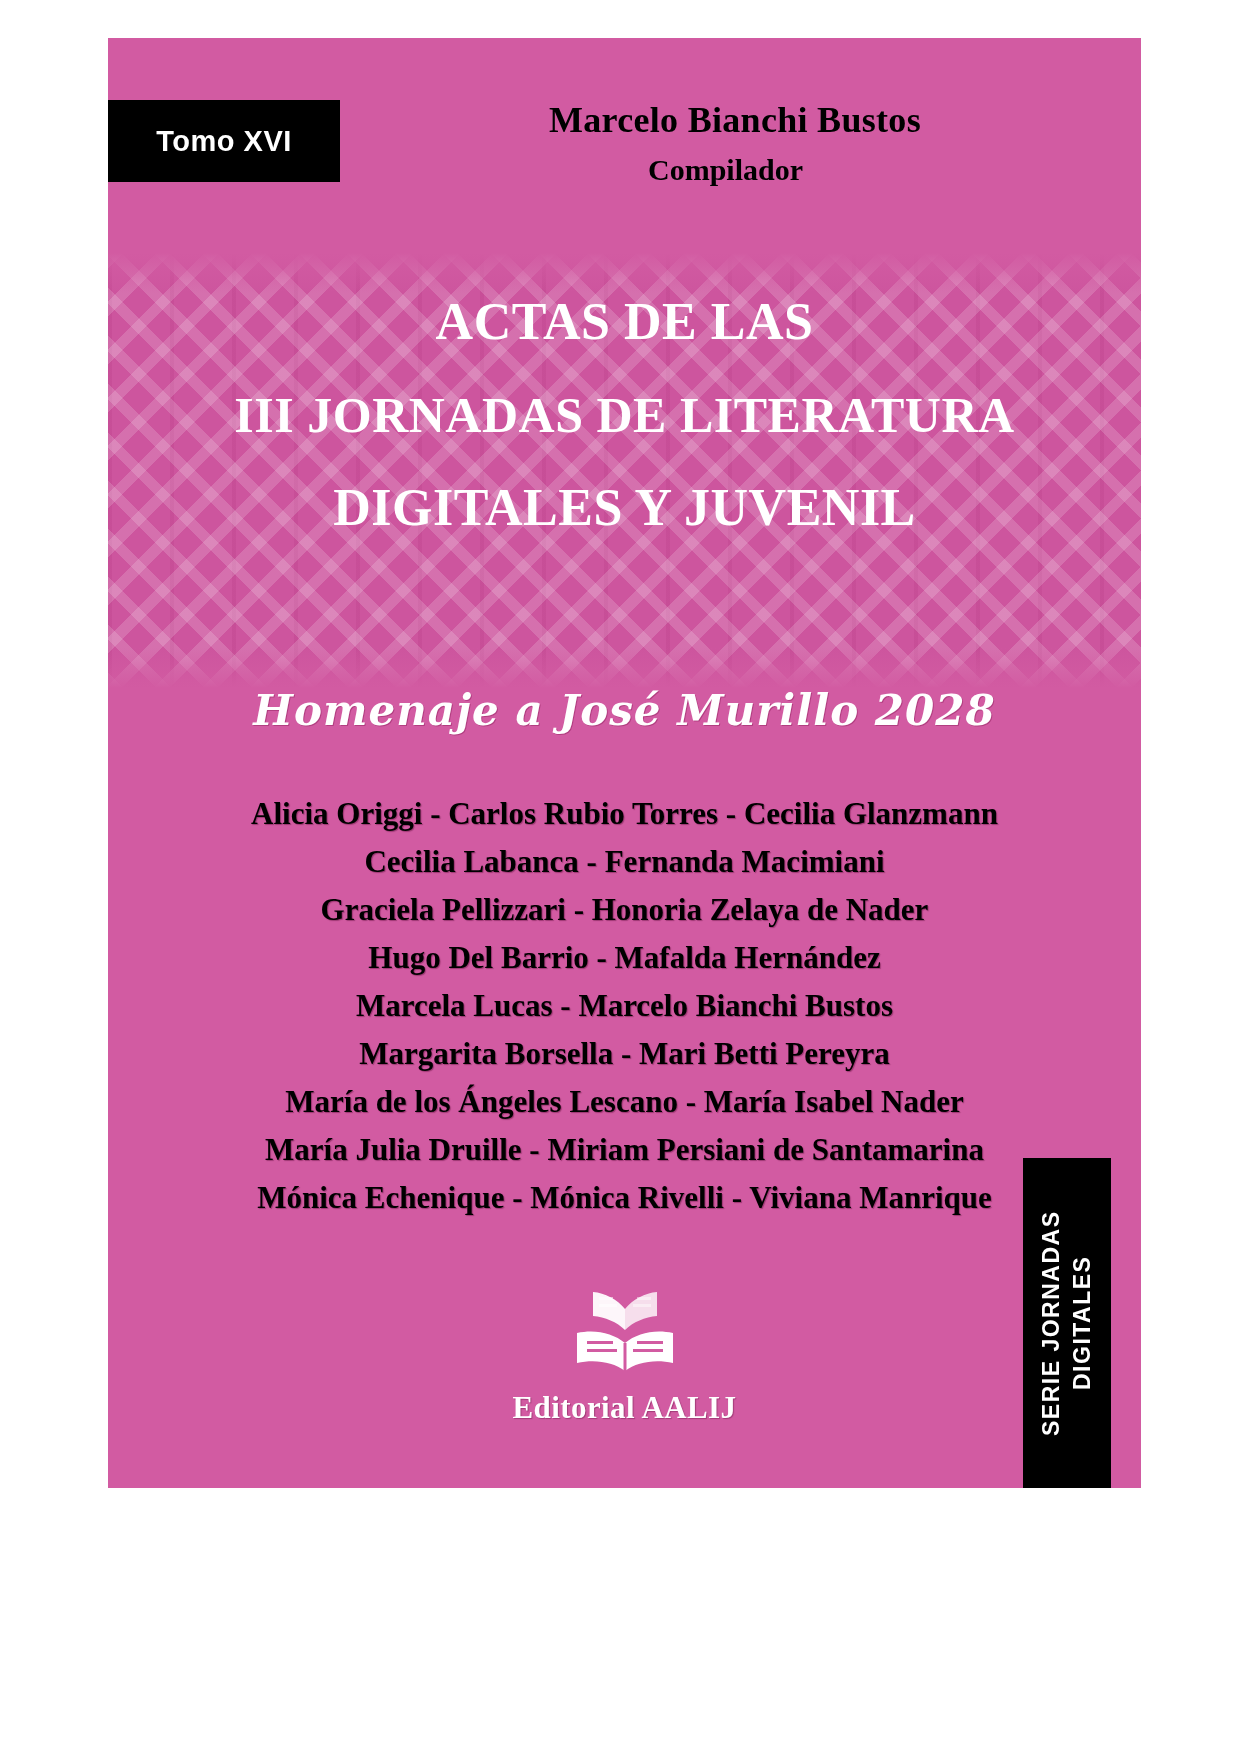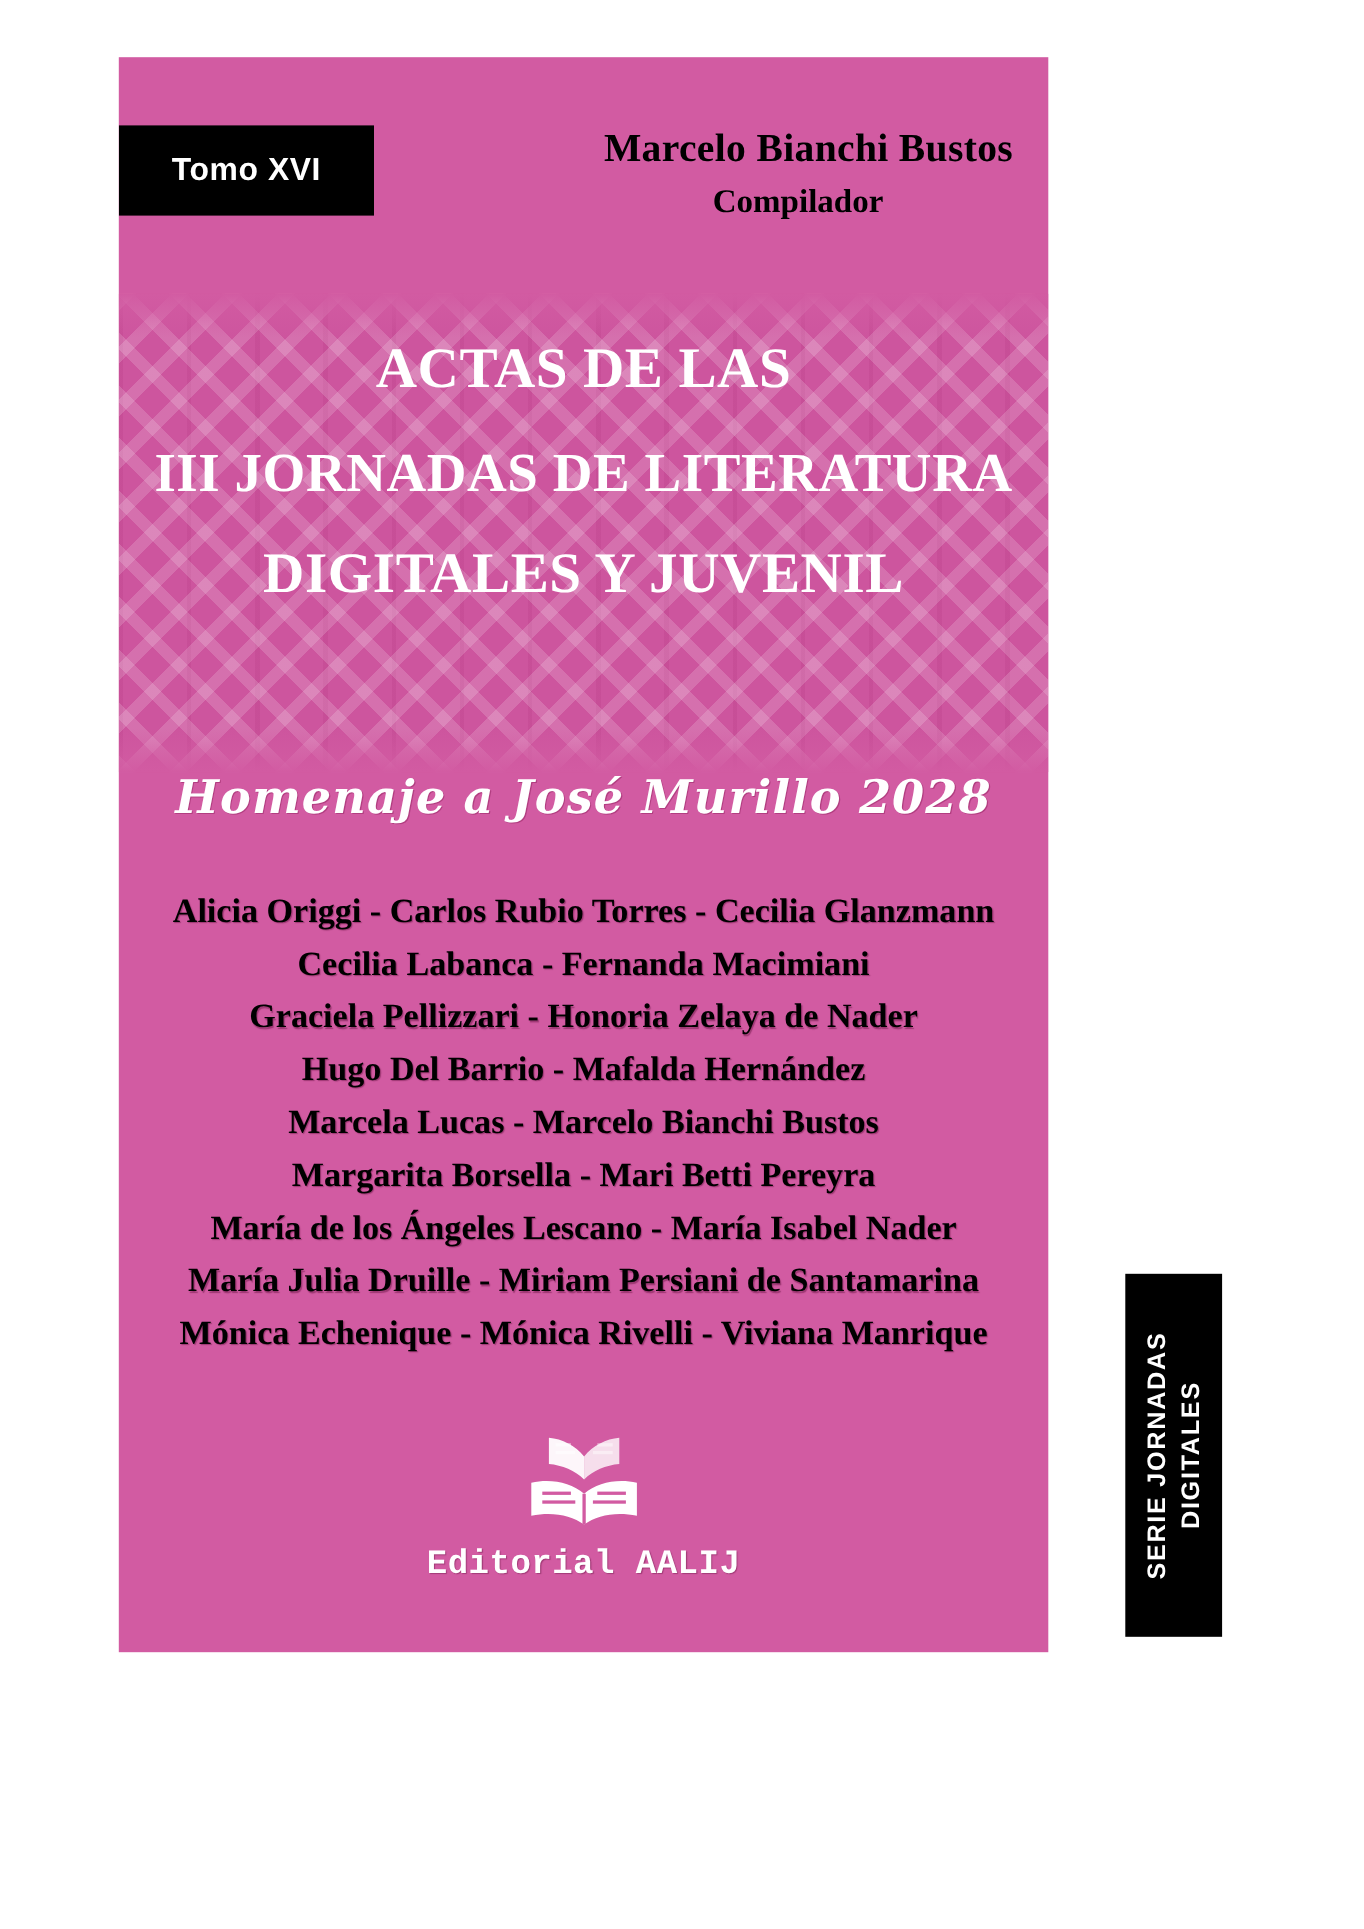--- a/index.html
+++ b/index.html
@@ -12,22 +12,22 @@
     height: 1754px;
     font-family: "Liberation Serif", serif;
     position: relative;
     overflow: hidden;
   }
 
   
   .cover {
     position: absolute;
     left: 108px;
-    top: 52px;
-    width: 845px;
+    top: 38px;
+    width: 1033px;
     height: 1450px;
     background: #d25ba2;
     overflow: hidden;
   }
 
   
   .pattern-band {
     position: absolute;
     left: 0;
     top: 215px;
@@ -175,21 +175,21 @@
     text-align: center;
     color: #ffffff;
   }
   .logo-mark {
     width: 112px;
     height: 92px;
     margin: 0 auto 2px auto;
     display: block;
   }
   .publisher-name {
-    font-family: Liberation Mono, monospace;
+    font-family: Liberation Serif, serif;
     font-weight: bold;
     font-size: 31px;
     letter-spacing: 0.4px;
     text-shadow: 1px 1px 1px rgba(90,10,55,0.4);
     margin-top: 15px;
   }
 
   
   .series-tab {
     position: absolute;

